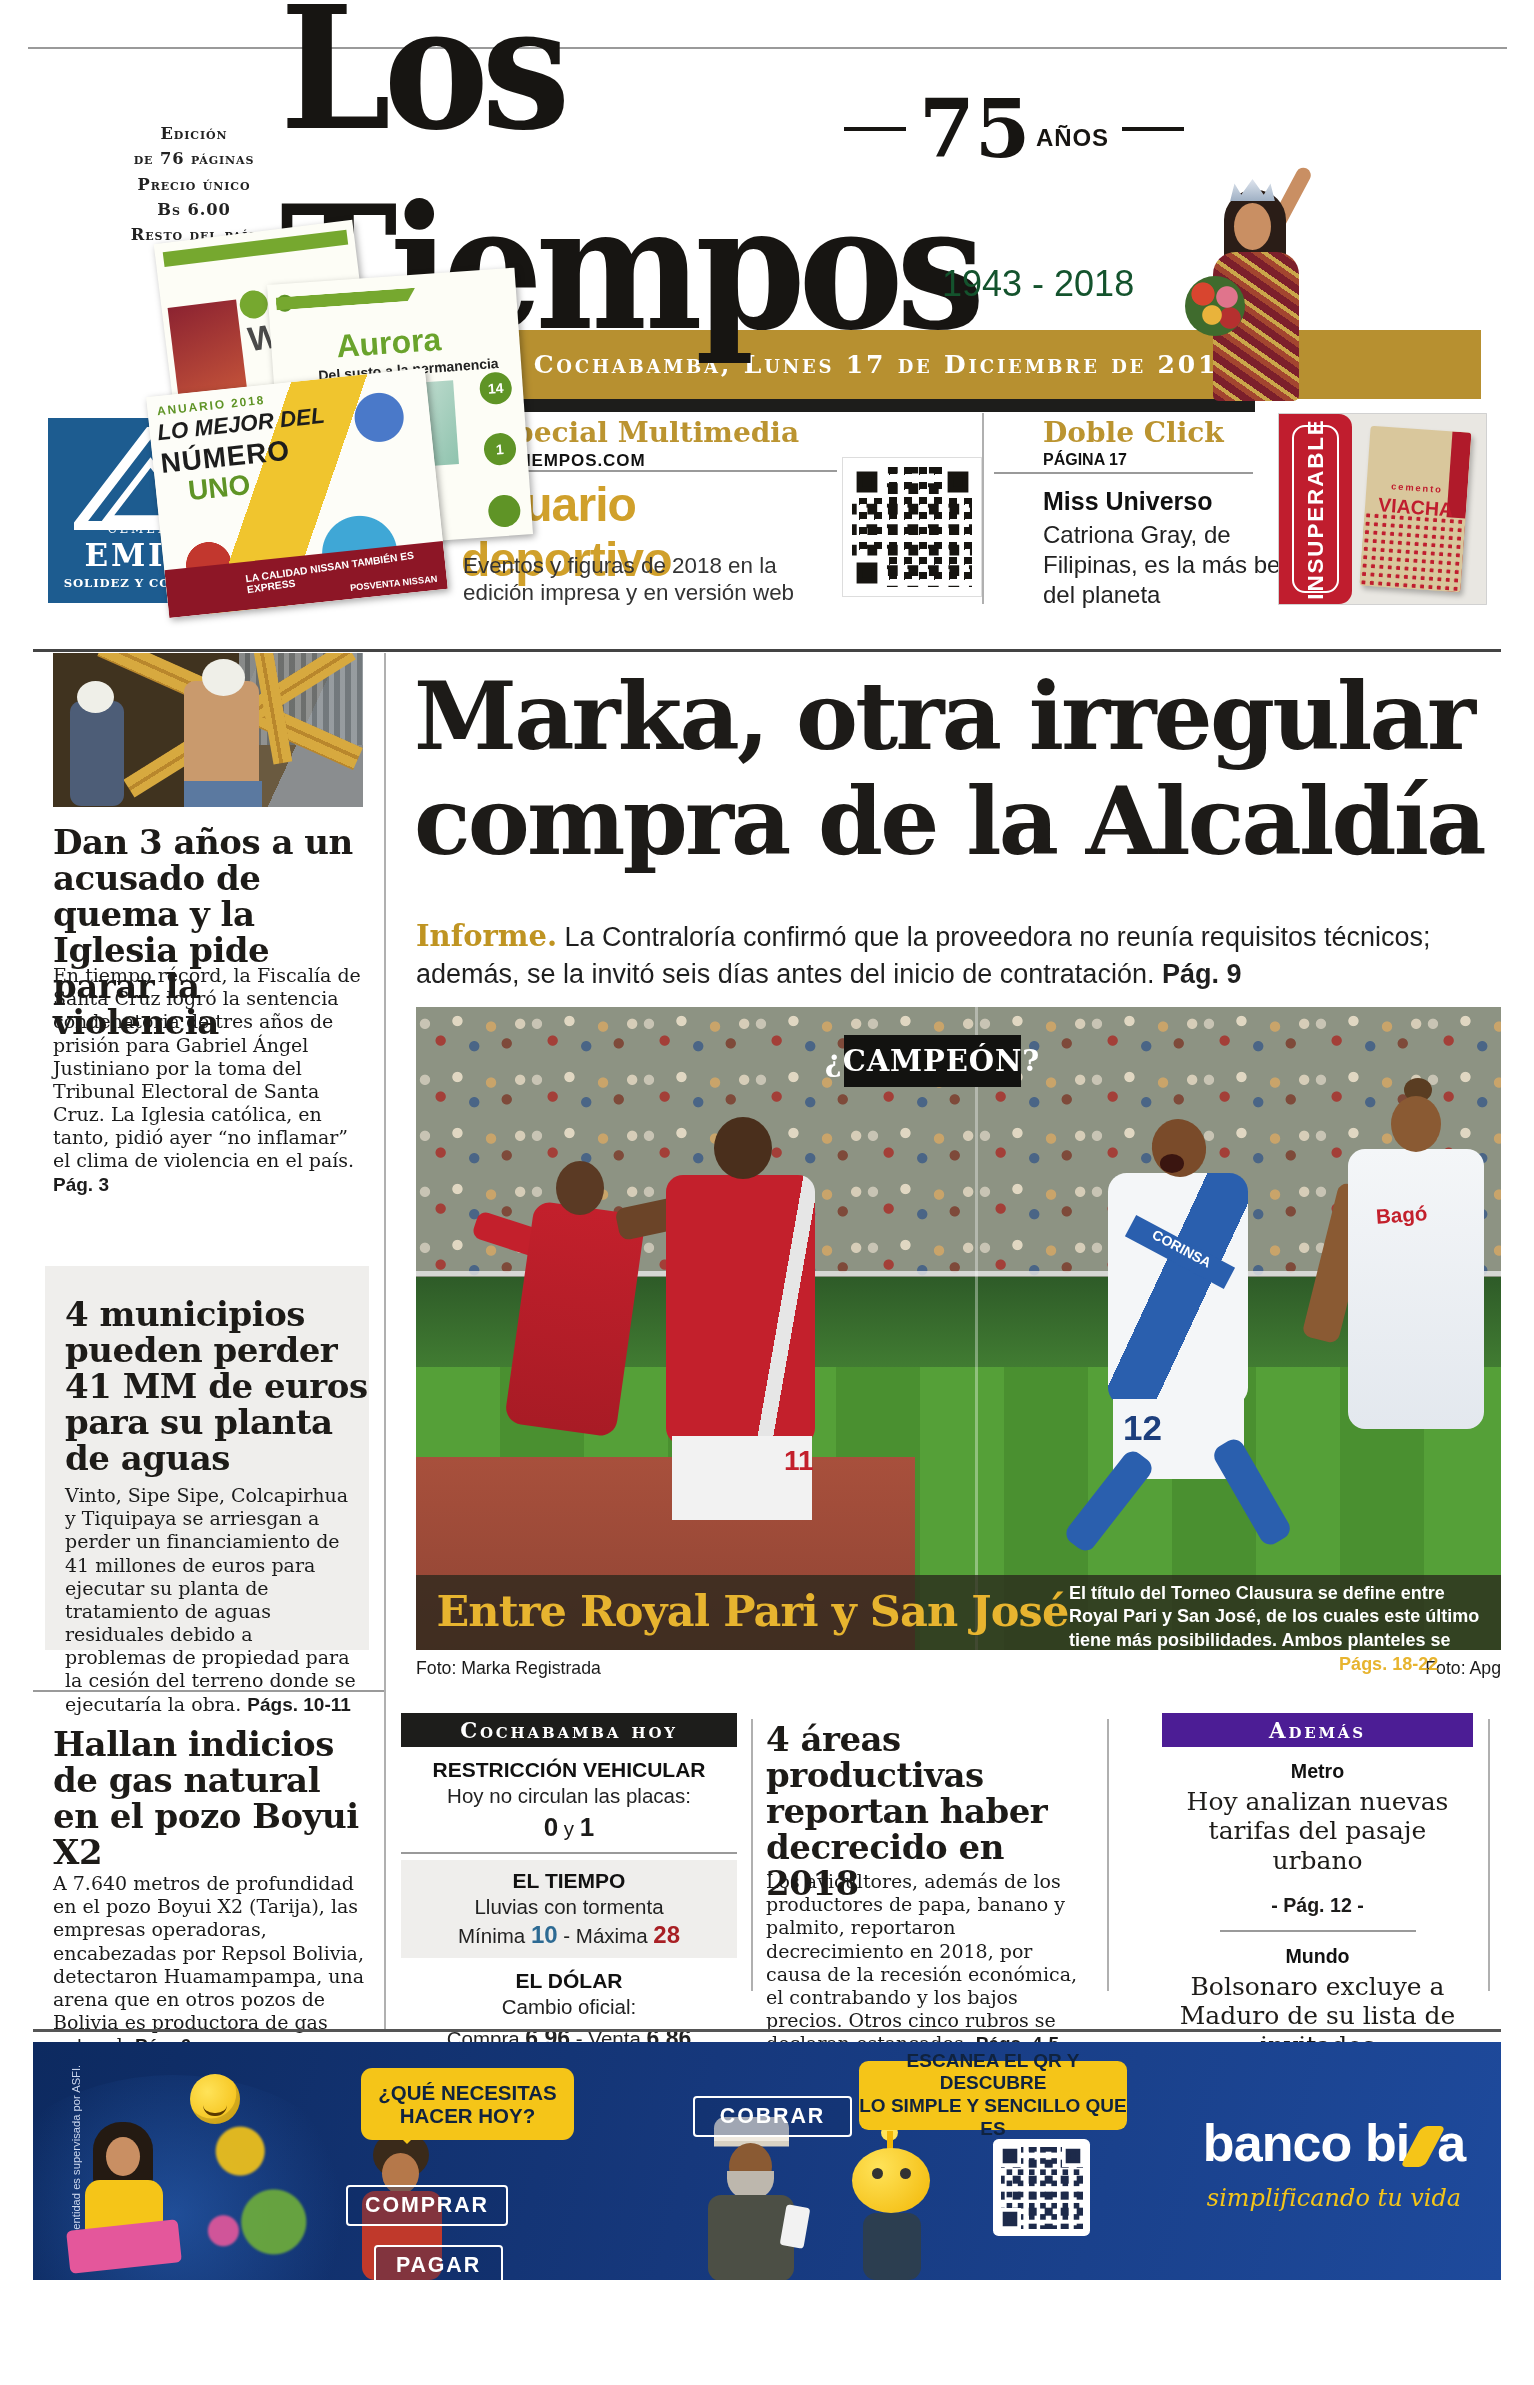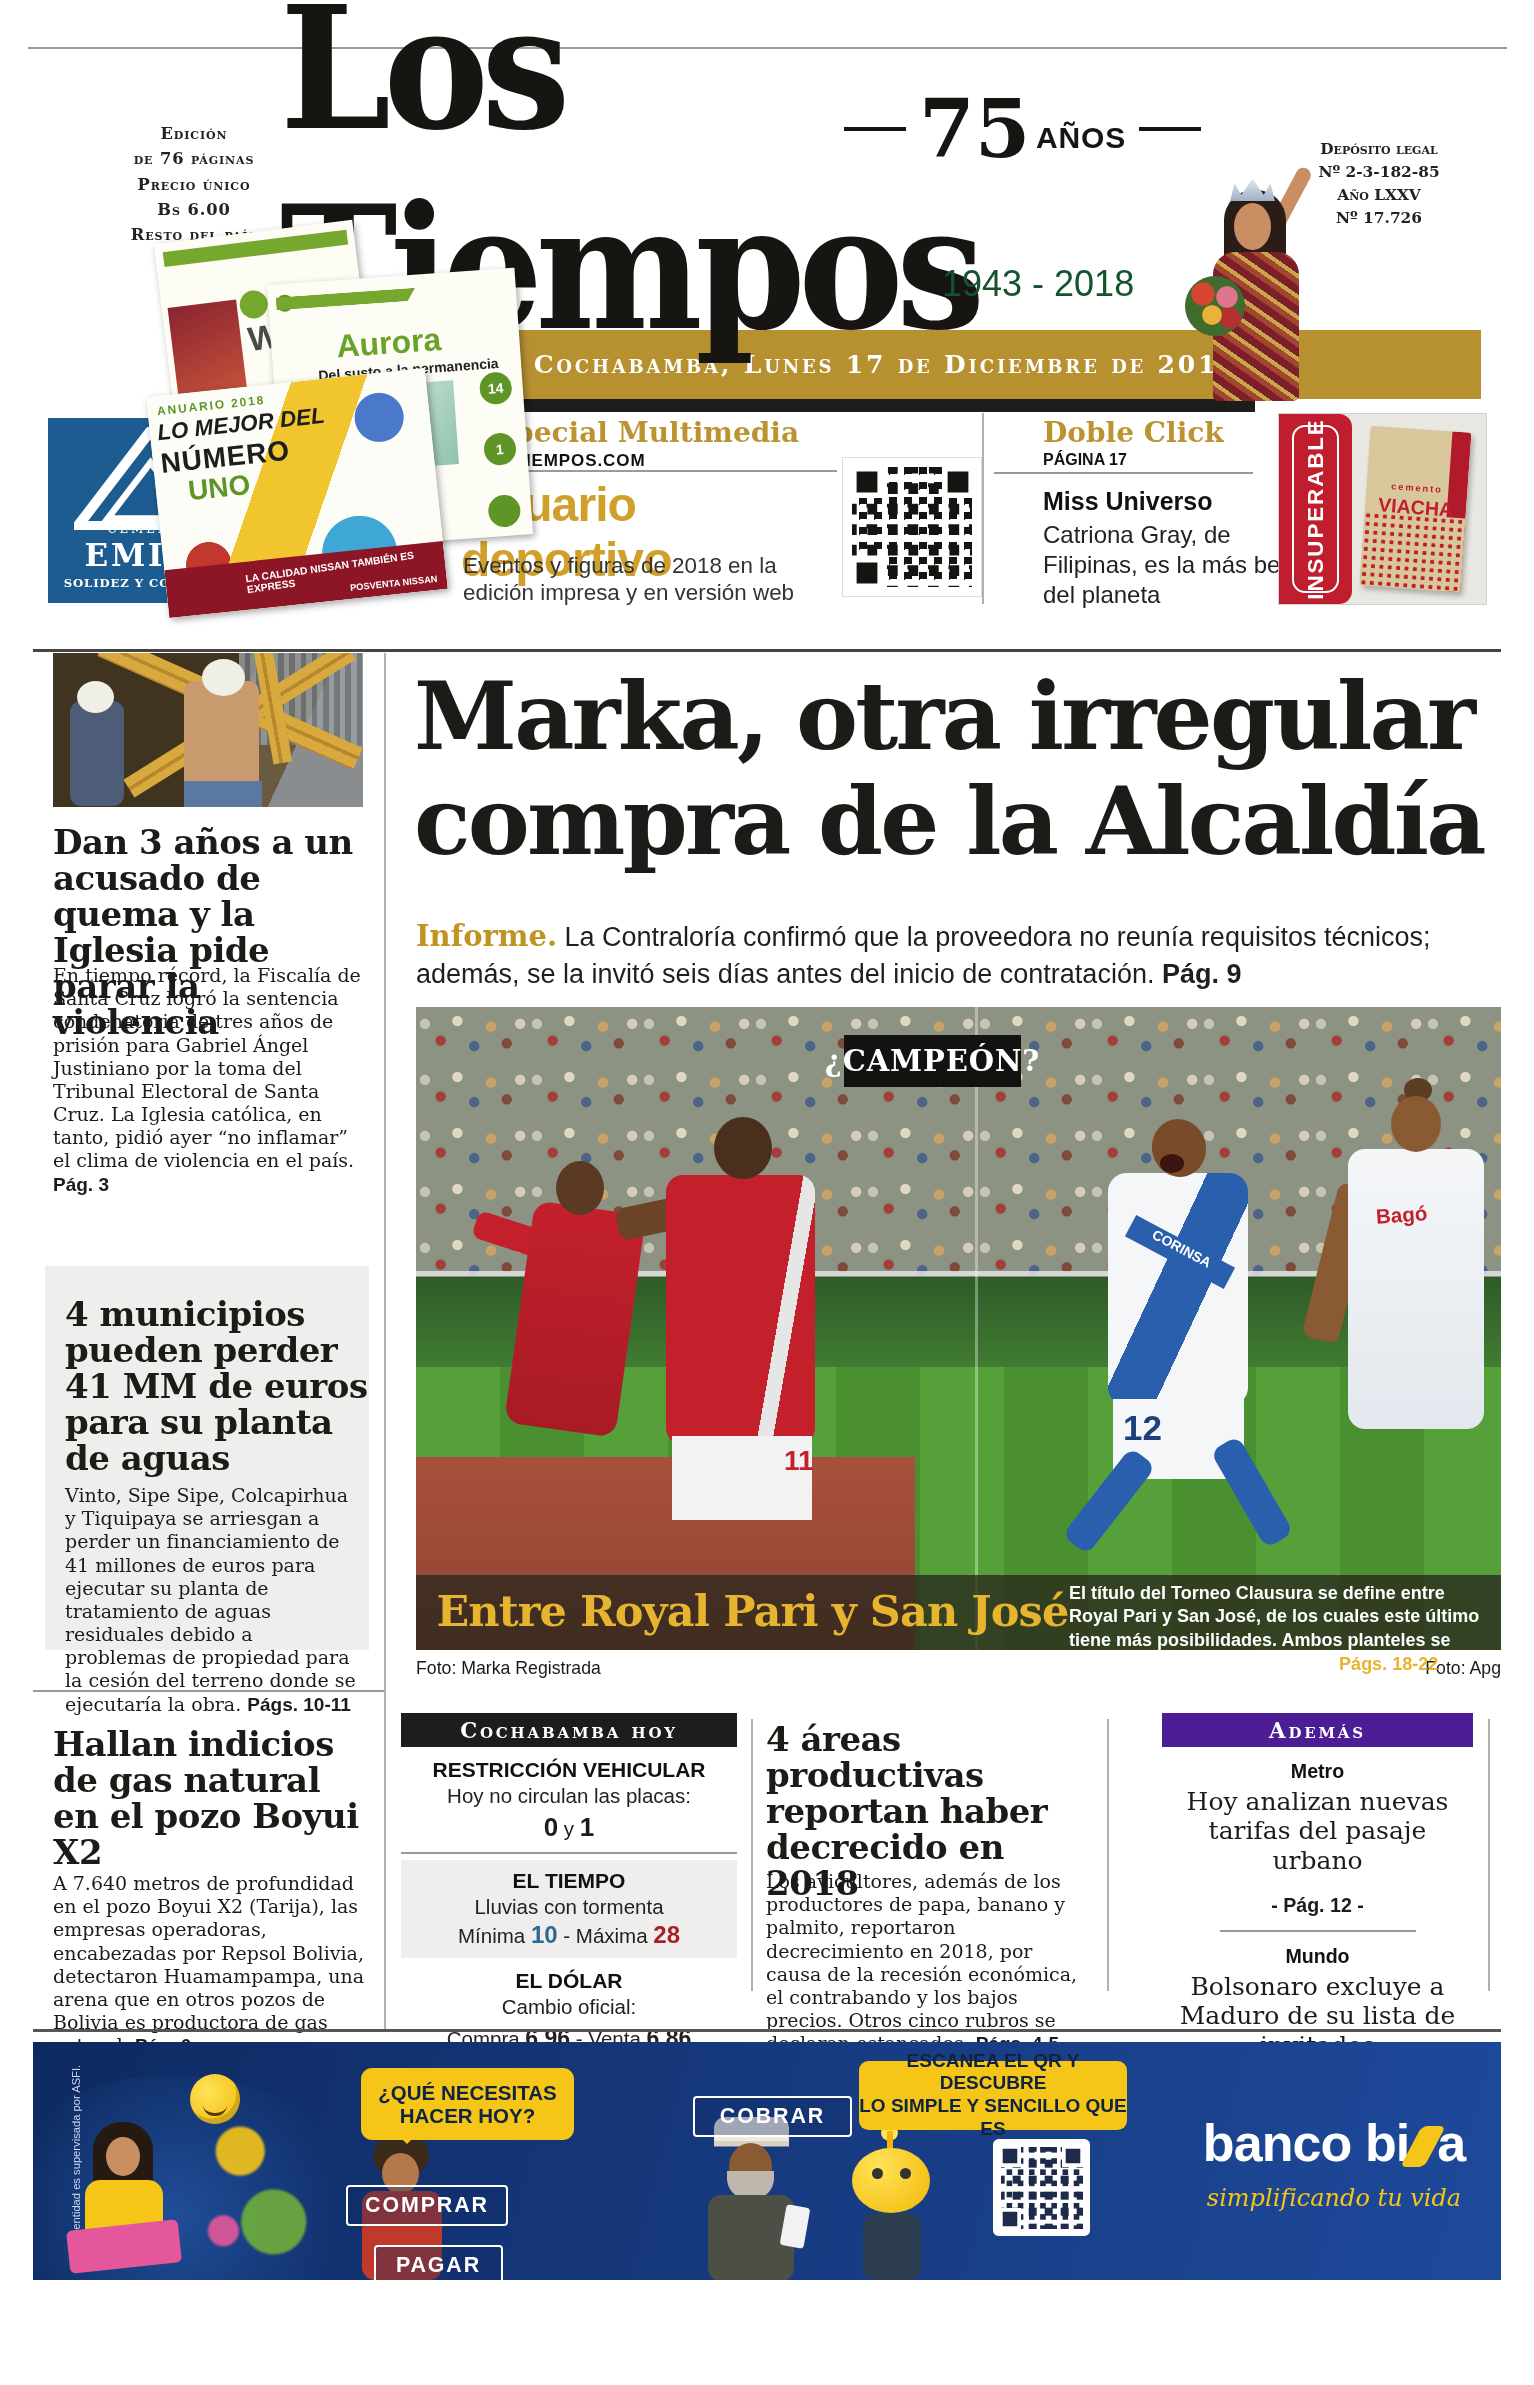--- a/index.html
+++ b/index.html
@@ -11,21 +11,21 @@
   .vrule{position:absolute;background:#b0b0b0;width:1.9px;}
 
   
   .edition{left:54px;top:121px;width:280px;font-size:16.3px;line-height:1.55;text-align:center;
            letter-spacing:0.9px;font-weight:bold;color:#222;}
   .masthead{left:280px;top:28px;width:960px;height:280px;display:flex;align-items:center;justify-content:center;
             font-size:158px;font-weight:bold;letter-spacing:-7.5px;color:#171512;transform:scaleY(1.08);z-index:2;}
   .anniv{left:844px;top:89px;display:flex;align-items:center;z-index:3;color:#171512;}
   .anniv .dash{width:62px;height:4.7px;background:#171512;}
   .anniv .n75{font-size:80px;font-weight:bold;line-height:1;margin:0 5.6px 0 13px;}
-  .anniv .lbl{font-size:30px;font-weight:bold;text-transform:uppercase;letter-spacing:0.9px;margin:17px 13px 0 0;font-family:"Liberation Sans",sans-serif;}
+  .anniv .lbl{font-size:24px;font-weight:bold;text-transform:uppercase;letter-spacing:0.9px;margin:17px 13px 0 0;font-family:"Liberation Sans",sans-serif;}
   .years{left:942px;top:263px;width:270px;font-size:36px;color:#14532d;z-index:3;
          font-family:"Liberation Sans",sans-serif;}
   .legal{left:1279px;top:138px;width:200px;font-size:15.4px;line-height:1.5;text-align:center;font-weight:bold;color:#222;}
 
   
   .miss{left:1176px;top:166px;width:163px;height:235px;z-index:4;}
   .miss .hair{position:absolute;left:48px;top:24px;width:62px;height:140px;background:#2a1d17;border-radius:30px;}
   .miss .face{position:absolute;left:58px;top:37px;width:37px;height:47px;background:#c98f63;border-radius:50%;}
   .miss .crown{position:absolute;left:54px;top:13px;width:45px;height:22.4px;
         background:linear-gradient(#dfe5ee,#9fb0c4);clip-path:polygon(0 100%,10% 20%,25% 70%,50% 0,75% 70%,90% 20%,100% 100%);}
@@ -339,26 +339,20 @@
   <div class="abs masthead">Los Tiempos</div>
 
   <div class="abs anniv">
     <span class="dash"></span>
     <span class="n75">75</span>
     <span class="lbl">años</span>
     <span class="dash"></span>
   </div>
   <div class="abs years">1943 - 2018</div>
 
-  <div class="abs legal sc">
-    <div>Depósito legal</div>
-    <div>Nº 2-3-182-85</div>
-    <div>Año LXXV</div>
-    <div>Nº 17.726</div>
-  </div>
 
   <div class="abs miss">
     <div class="arm"></div>
     <div class="hair"></div>
     <div class="face"></div>
     <div class="crown"></div>
     <div class="gown"></div>
     <div class="bouquet"></div>
   </div>
 

